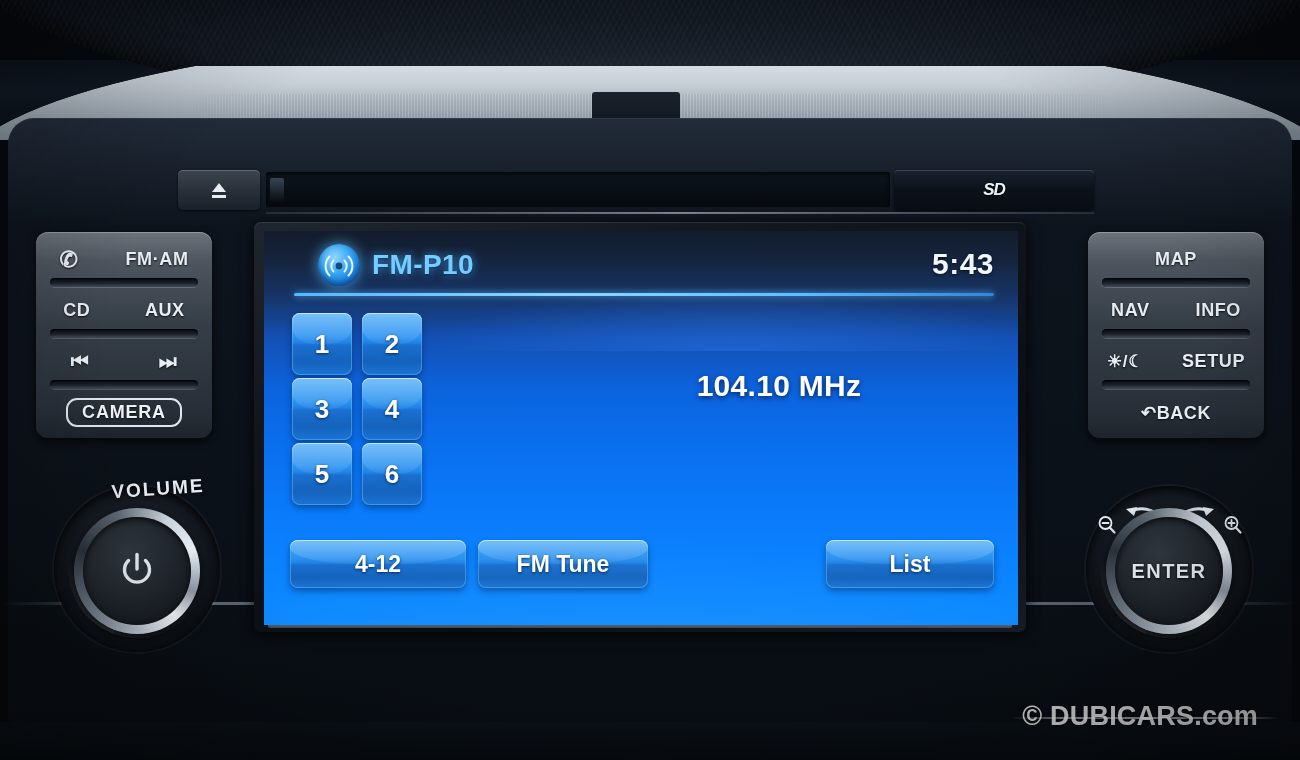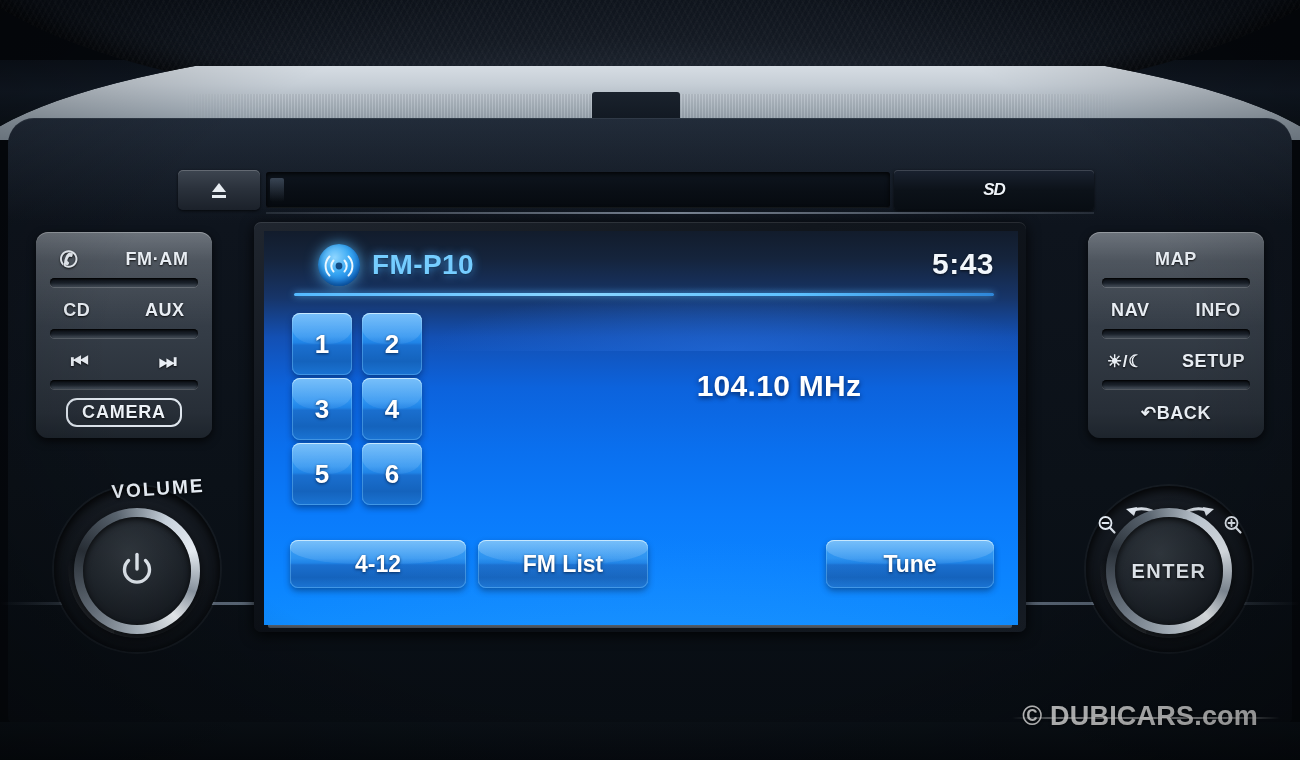--- a/index.html
+++ b/index.html
@@ -548,24 +548,24 @@
     <div class="tbtn preset" style="left:98px;  top:212px;">
         <span>6</span>
       </div>
 
     <div class="freq">104.10 MHz</div>
 
     <div class="tbtn botbtn" style="left:26px;  top:309px; width:176px;">
         <span>4-12</span>
       </div>
     <div class="tbtn botbtn" style="left:214px; top:309px; width:170px;">
-        <span>FM List</span>
+        <span>FM Tune</span>
       </div>
     <div class="tbtn botbtn" style="left:562px; top:309px; width:168px;">
-        <span>Tune</span>
+        <span>List</span>
       </div>
 
     <div class="screen-glare"></div>
   </div>
 
   <div class="sidepanel left">
     <div class="sp-gloss"></div>
 
     <div class="sp-row r1">
       <span class="sp-lbl glyph" style="font-size:22px;">✆</span>

